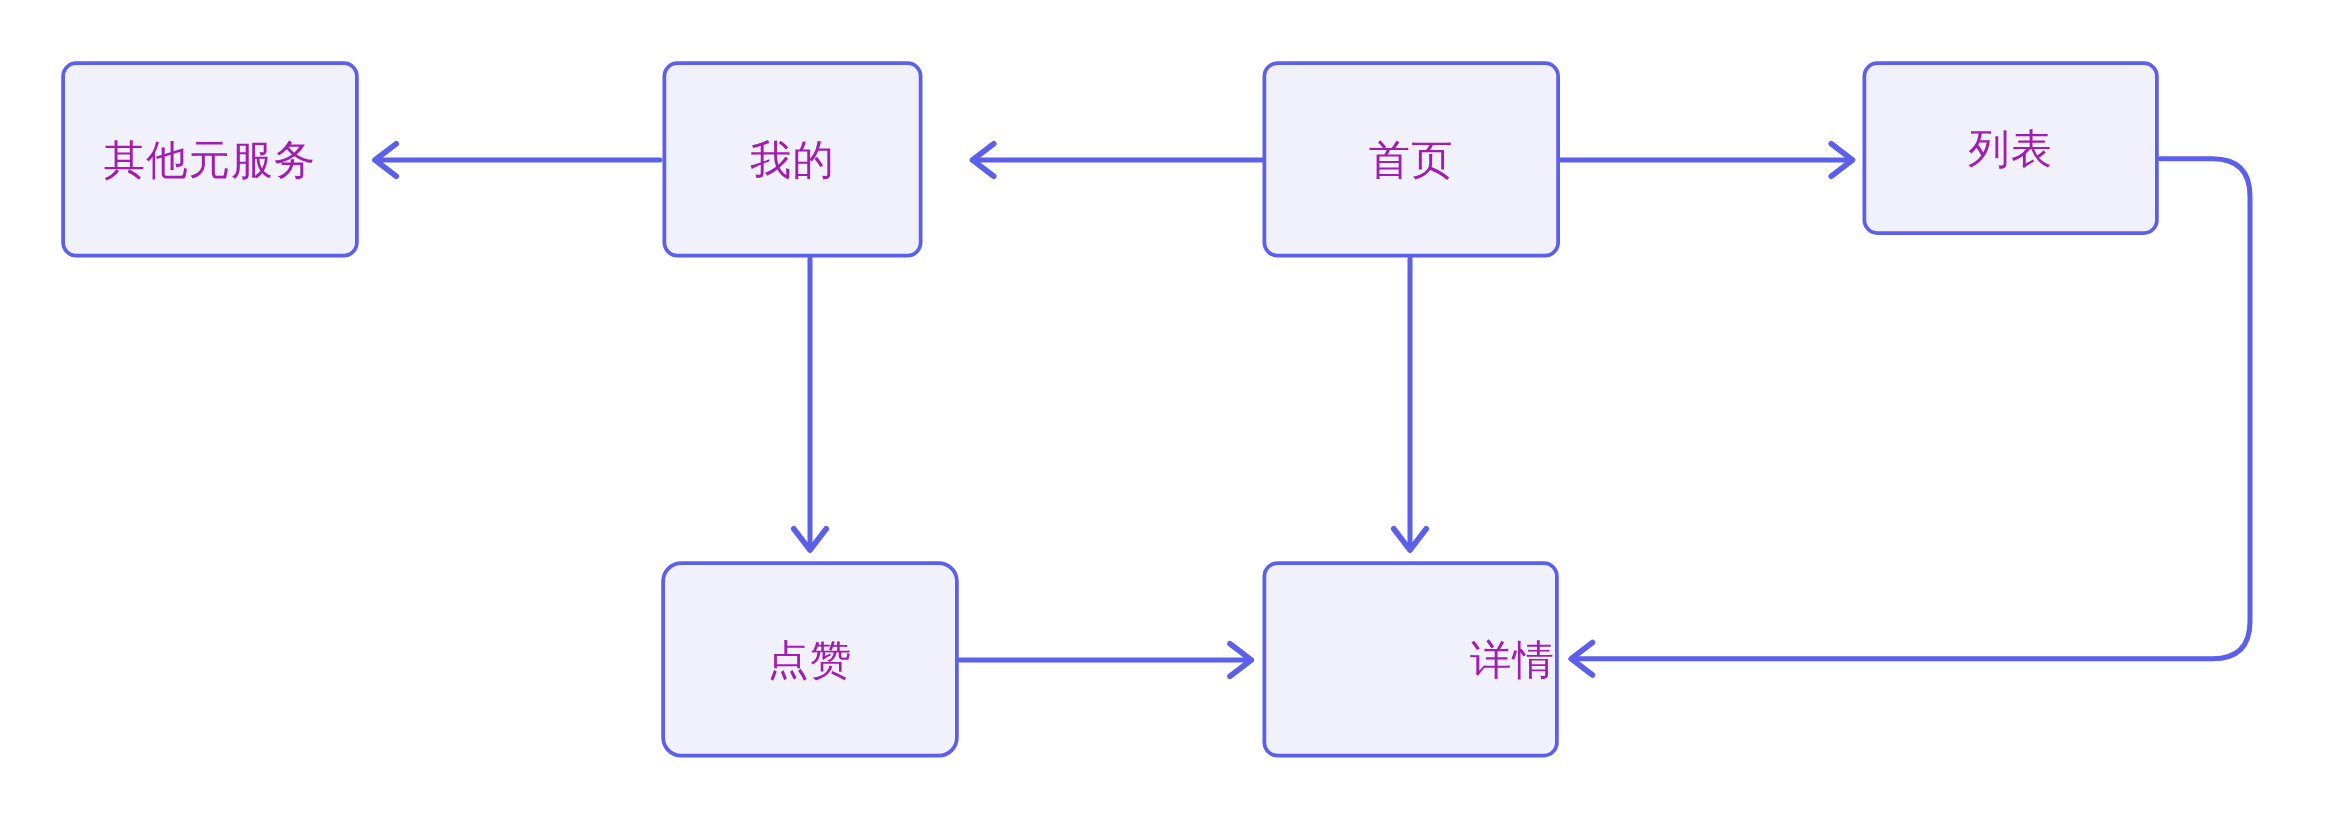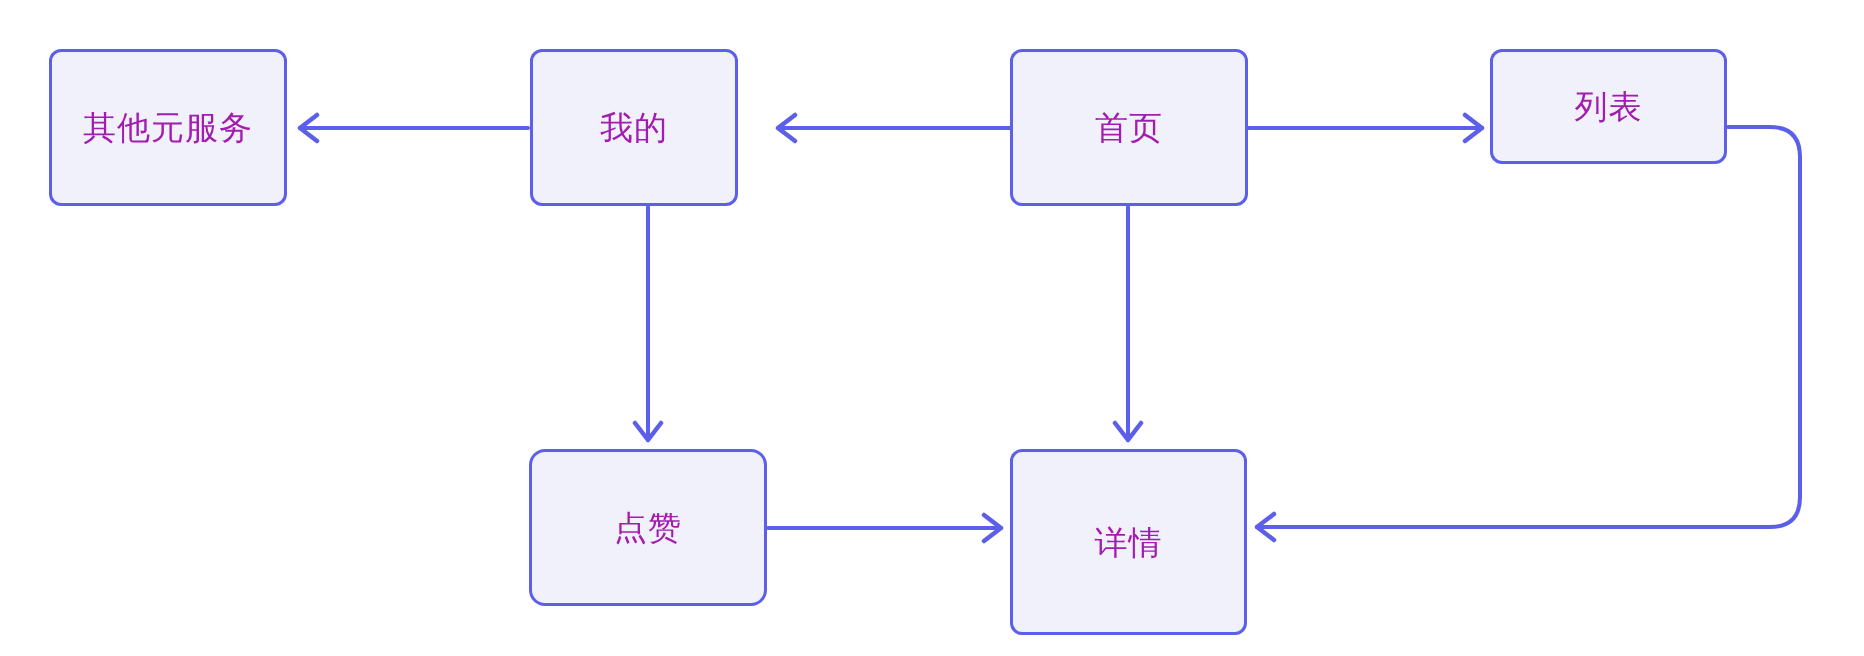--- a/index.html
+++ b/index.html
@@ -34,23 +34,23 @@
     border-radius: 12px;
     font-size: 33px;
     color: #a21caf;
     letter-spacing: 1px;
     line-height: 1;
     user-select: none;
   }
   .node-other   { left: 49px;   top: 49px;  width: 238px; height: 157px; }
   .node-mine    { left: 530px;  top: 49px;  width: 208px; height: 157px; }
   .node-home    { left: 1010px; top: 49px;  width: 238px; height: 157px; }
-  .node-list    { left: 1490px; top: 49px;  width: 237px; height: 115px; }
+  .node-list    { left: 1490px; top: 49px;  width: 237px; height: 139px; }
   .node-like    { left: 529px;  top: 449px; width: 238px; height: 157px; border-radius: 16px; }
-  .node-detail  { left: 1010px; top: 449px; width: 237px; height: 186px; }
+  .node-detail  { left: 1010px; top: 449px; width: 237px; height: 157px; justify-content: flex-end; }
 </style>
 </head>
 <body>
 
 <div class="canvas">
 
   <svg class="edges-layer" viewBox="0 0 1864 656" xmlns="http://www.w3.org/2000/svg" aria-hidden="true">
     <defs>
       <marker id="arrowhead" markerWidth="34" markerHeight="34" refX="24" refY="16" orient="auto" markerUnits="userSpaceOnUse">
         <path d="M 7 3 L 24 16 L 7 29" fill="none" stroke="#5B5FE9" stroke-width="4.5" stroke-linecap="round" stroke-linejoin="round"></path>

